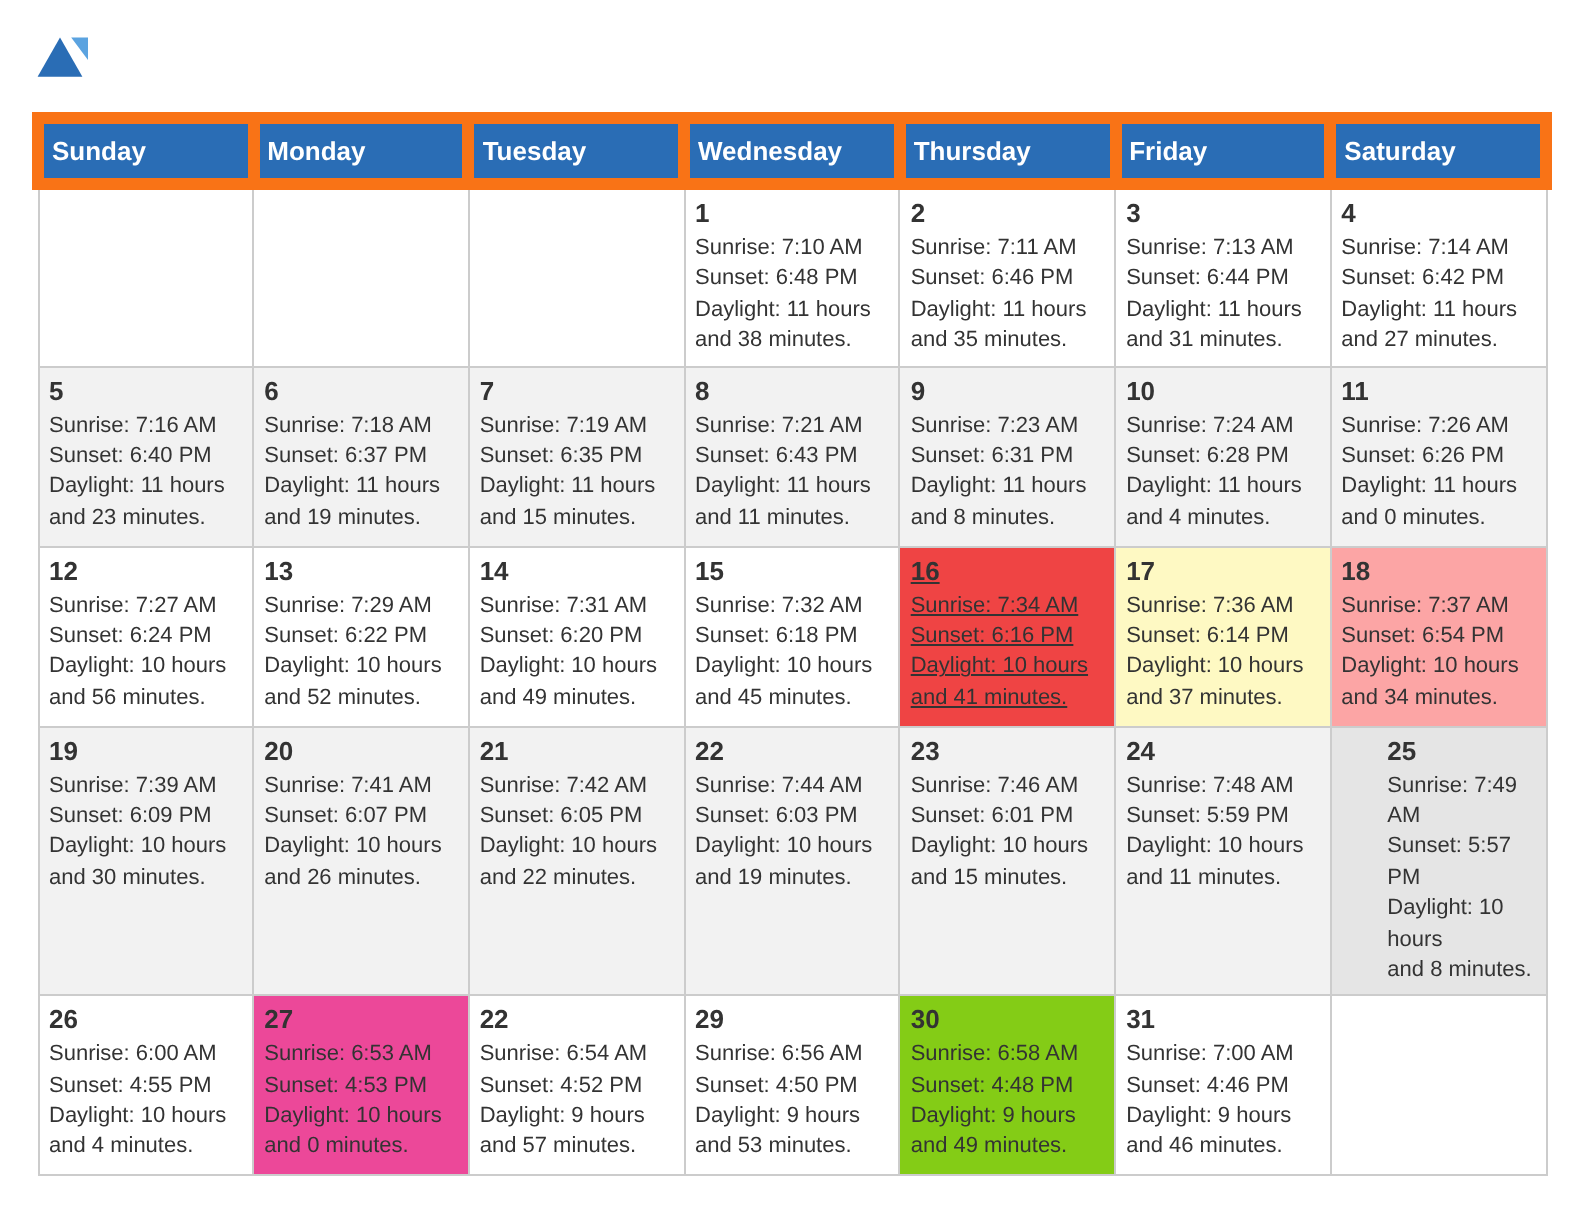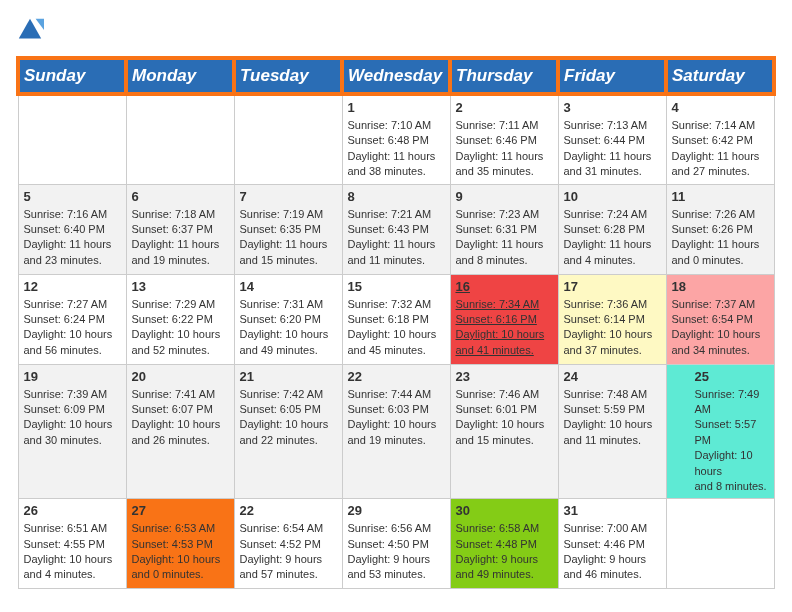--- a/index.html
+++ b/index.html
@@ -48,26 +48,25 @@
       color: #555;
     }
     .calendar {
       width: 100%;
       border-collapse: collapse;
       border: 1px solid #ccc;
     }
     .calendar th {
       background-color: #2a6db5;
       color: #fff;
-      font-size: 17px;
+      font-size: 13px;
       font-weight: bold;
       padding: 6px 4px;
       text-align: left;
-      border: 4px solid #f97316;
-      font-style: italic;
+      border: 6px solid #f97316;
     }
     .calendar td {
       width: 108px;
       vertical-align: top;
       padding: 4px 5px;
       border: 1px solid #ccc;
       font-size: 11px;
       color: #333;
       height: 90px;
     }
@@ -293,37 +292,37 @@
 Daylight: 10 hours
 and 15 minutes.</div>
         </td>
         <td style="background: rgb(242, 242, 242);">
           <div class="day-number">24</div>
           <div class="day-info" style="white-space: pre-line;">Sunrise: 7:48 AM
 Sunset: 5:59 PM
 Daylight: 10 hours
 and 11 minutes.</div>
         </td>
-        <td style="background: #5eead4; padding-left: 28px;">
+        <td style="background: #e5e5e5; padding-left: 28px;">
           <div class="day-number">25</div>
           <div class="day-info" style="white-space: pre-line;">Sunrise: 7:49 AM
 Sunset: 5:57 PM
 Daylight: 10 hours
 and 8 minutes.</div>
         </td>
       </tr>
       <tr>
         <td style="background: rgb(255, 255, 255);">
           <div class="day-number">26</div>
-          <div class="day-info" style="white-space: pre-line;">Sunrise: 6:51 AM
+          <div class="day-info" style="white-space: pre-line;">Sunrise: 6:00 AM
 Sunset: 4:55 PM
 Daylight: 10 hours
 and 4 minutes.</div>
         </td>
-        <td style="background: #f97316;">
+        <td style="background: #ec4899;">
           <div class="day-number">27</div>
           <div class="day-info" style="white-space: pre-line;">Sunrise: 6:53 AM
 Sunset: 4:53 PM
 Daylight: 10 hours
 and 0 minutes.</div>
         </td>
         <td style="background: rgb(255, 255, 255);">
           <div class="day-number">22</div>
           <div class="day-info" style="white-space: pre-line;">Sunrise: 6:54 AM
 Sunset: 4:52 PM

